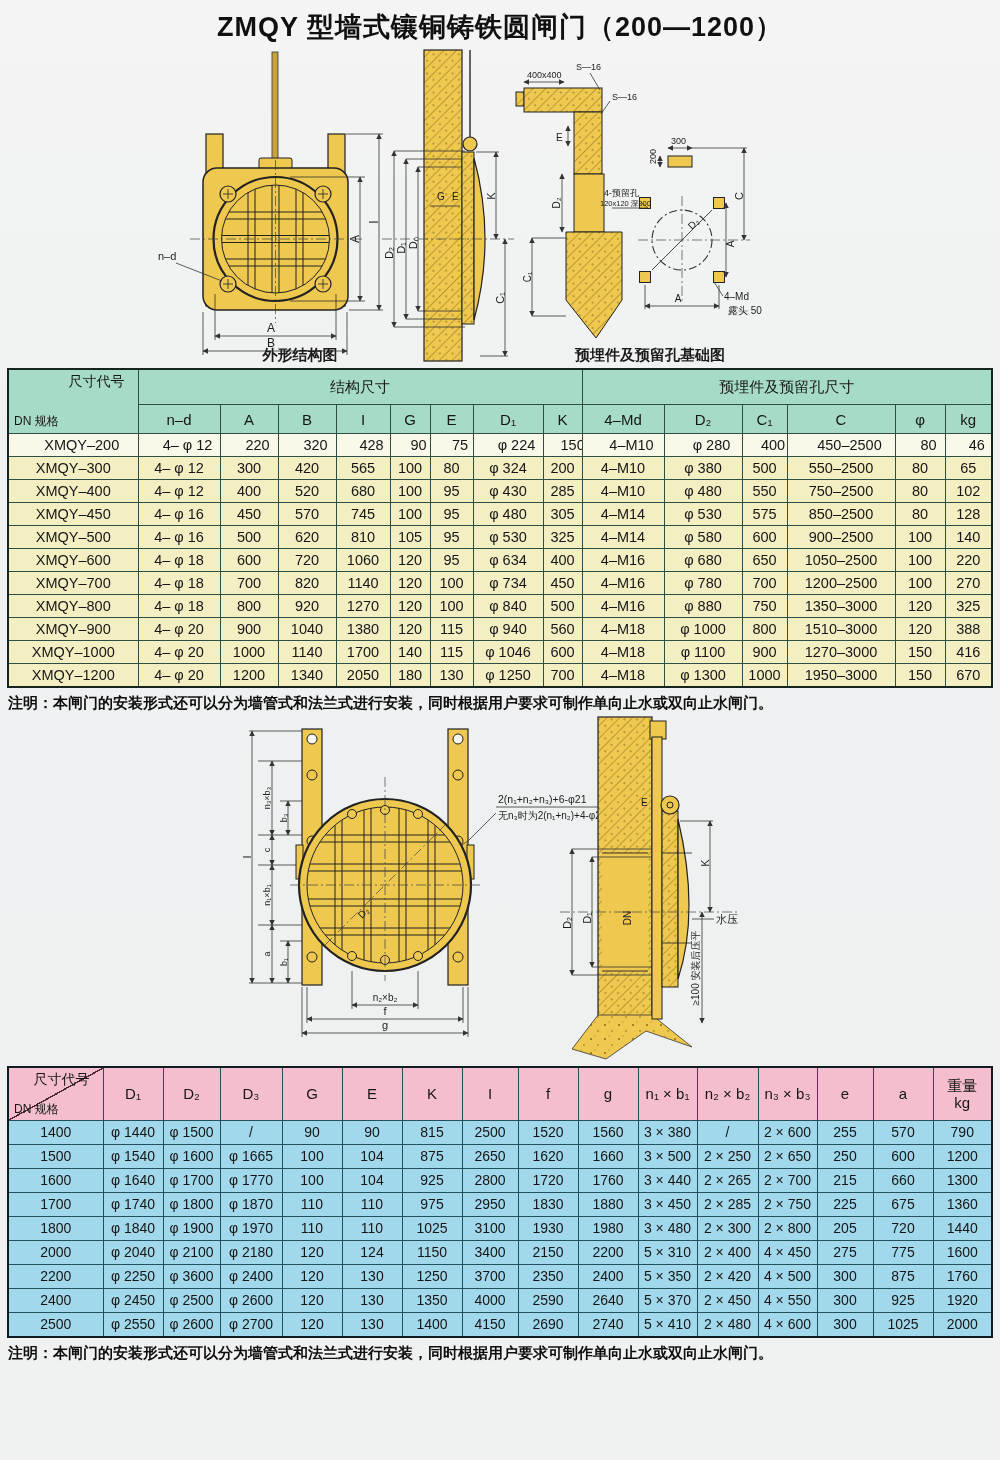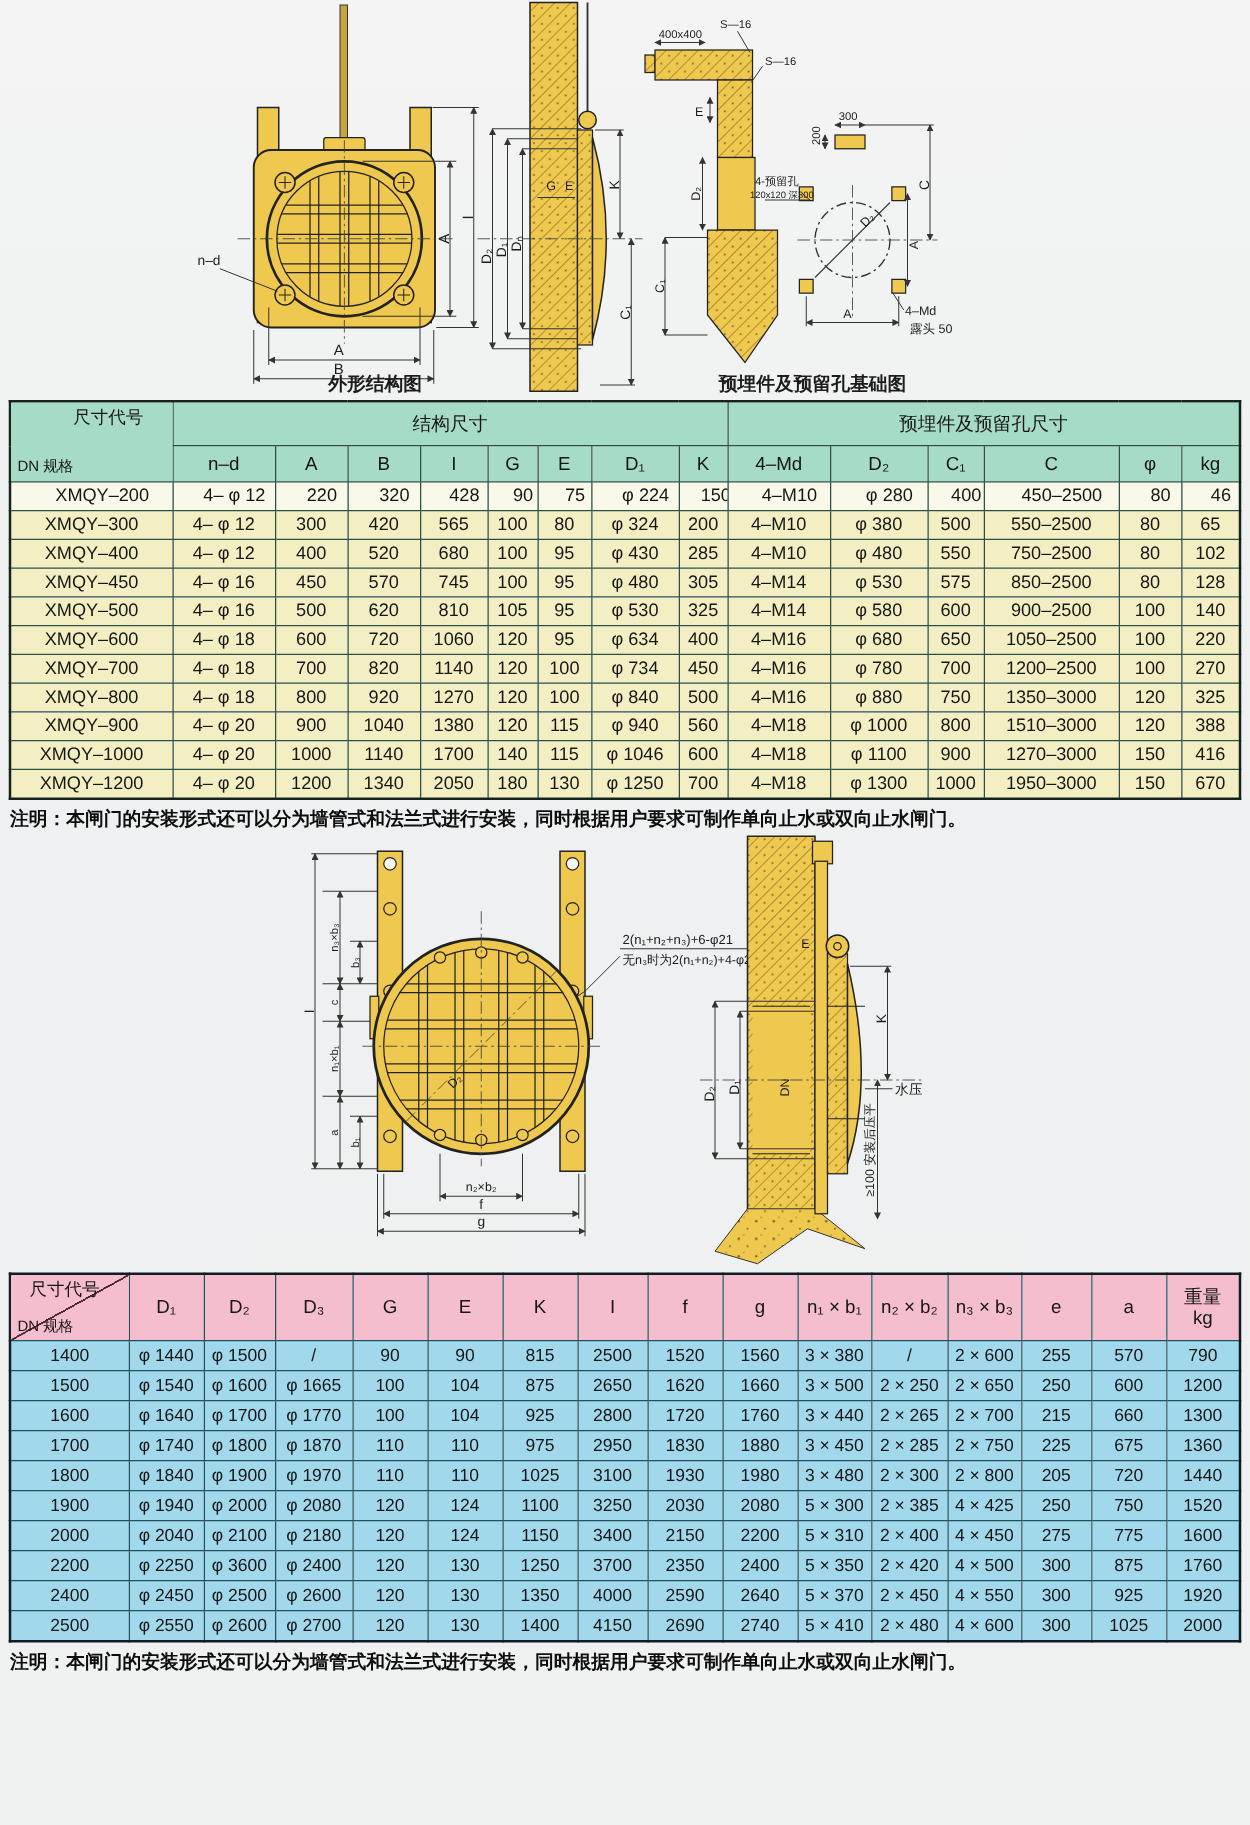--- a/index.html
+++ b/index.html
@@ -27,30 +27,31 @@
   .t2 th,.t2 td{border:1px solid #23505f;}
   .t2 thead th{background:#f5bece;font-weight:normal;font-size:15px;height:48px;
                white-space:pre-line;line-height:1.15;}
   .t2 tbody td{background:#a2d8ec;height:23px;font-size:14px;}
 
   .diag{position:relative;background-image:
         linear-gradient(to bottom right,rgba(0,0,0,0) calc(50% - 0.7px),
         #1d3f35 calc(50% - 0.7px),#1d3f35 calc(50% + 0.7px),rgba(0,0,0,0) calc(50% + 0.7px));}
   .t2 .diag{background-image:linear-gradient(to bottom right,rgba(0,0,0,0) calc(50% - 0.7px),
         #4c2733 calc(50% - 0.7px),#4c2733 calc(50% + 0.7px),rgba(0,0,0,0) calc(50% + 0.7px));}
-  .diag .ctop{position:absolute;top:3px;right:23px;font-size:14px;}
+  .diag .ctop{position:absolute;top:3px;right:13px;font-size:14px;}
   .diag .cbot{position:absolute;bottom:3px;left:5px;font-size:12px;}
 
   .note{margin:6px 0 0 8px;font-size:15px;font-weight:600;color:#0e0e0e;}
 </style>
 </head>
 <body>
 
 <div class="page">
 
+  <h1 class="title">ZMQY 型墙式镶铜铸铁圆闸门（200—1200）</h1>
 
   <div class="figwrap">
   <svg width="1000" height="315" viewBox="0 0 1000 315">
     <defs>
       <pattern id="hatch1" width="9" height="9" patternUnits="userSpaceOnUse" patternTransform="rotate(45)">
         <rect width="9" height="9" fill="#eec84f"></rect>
         <line x1="0" y1="0" x2="0" y2="9" stroke="#8a6a18" stroke-width="1"></line>
         <circle cx="5" cy="4" r="0.8" fill="#7a621c"></circle>
       </pattern>
       <pattern id="speck1" width="14" height="14" patternUnits="userSpaceOnUse">
@@ -755,38 +756,20 @@
           <td>1930</td>
           <td>1980</td>
           <td>3 × 480</td>
           <td>2 × 300</td>
           <td>2 × 800</td>
           <td>205</td>
           <td>720</td>
           <td>1440</td>
         </tr>
         <tr>
-          <td>1900</td>
-          <td>φ 1940</td>
-          <td>φ 2000</td>
-          <td>φ 2080</td>
-          <td>120</td>
-          <td>124</td>
-          <td>1100</td>
-          <td>3250</td>
-          <td>2030</td>
-          <td>2080</td>
-          <td>5 × 300</td>
-          <td>2 × 385</td>
-          <td>4 × 425</td>
-          <td>250</td>
-          <td>750</td>
-          <td>1520</td>
-        </tr>
-        <tr>
           <td>2000</td>
           <td>φ 2040</td>
           <td>φ 2100</td>
           <td>φ 2180</td>
           <td>120</td>
           <td>124</td>
           <td>1150</td>
           <td>3400</td>
           <td>2150</td>
           <td>2200</td>

